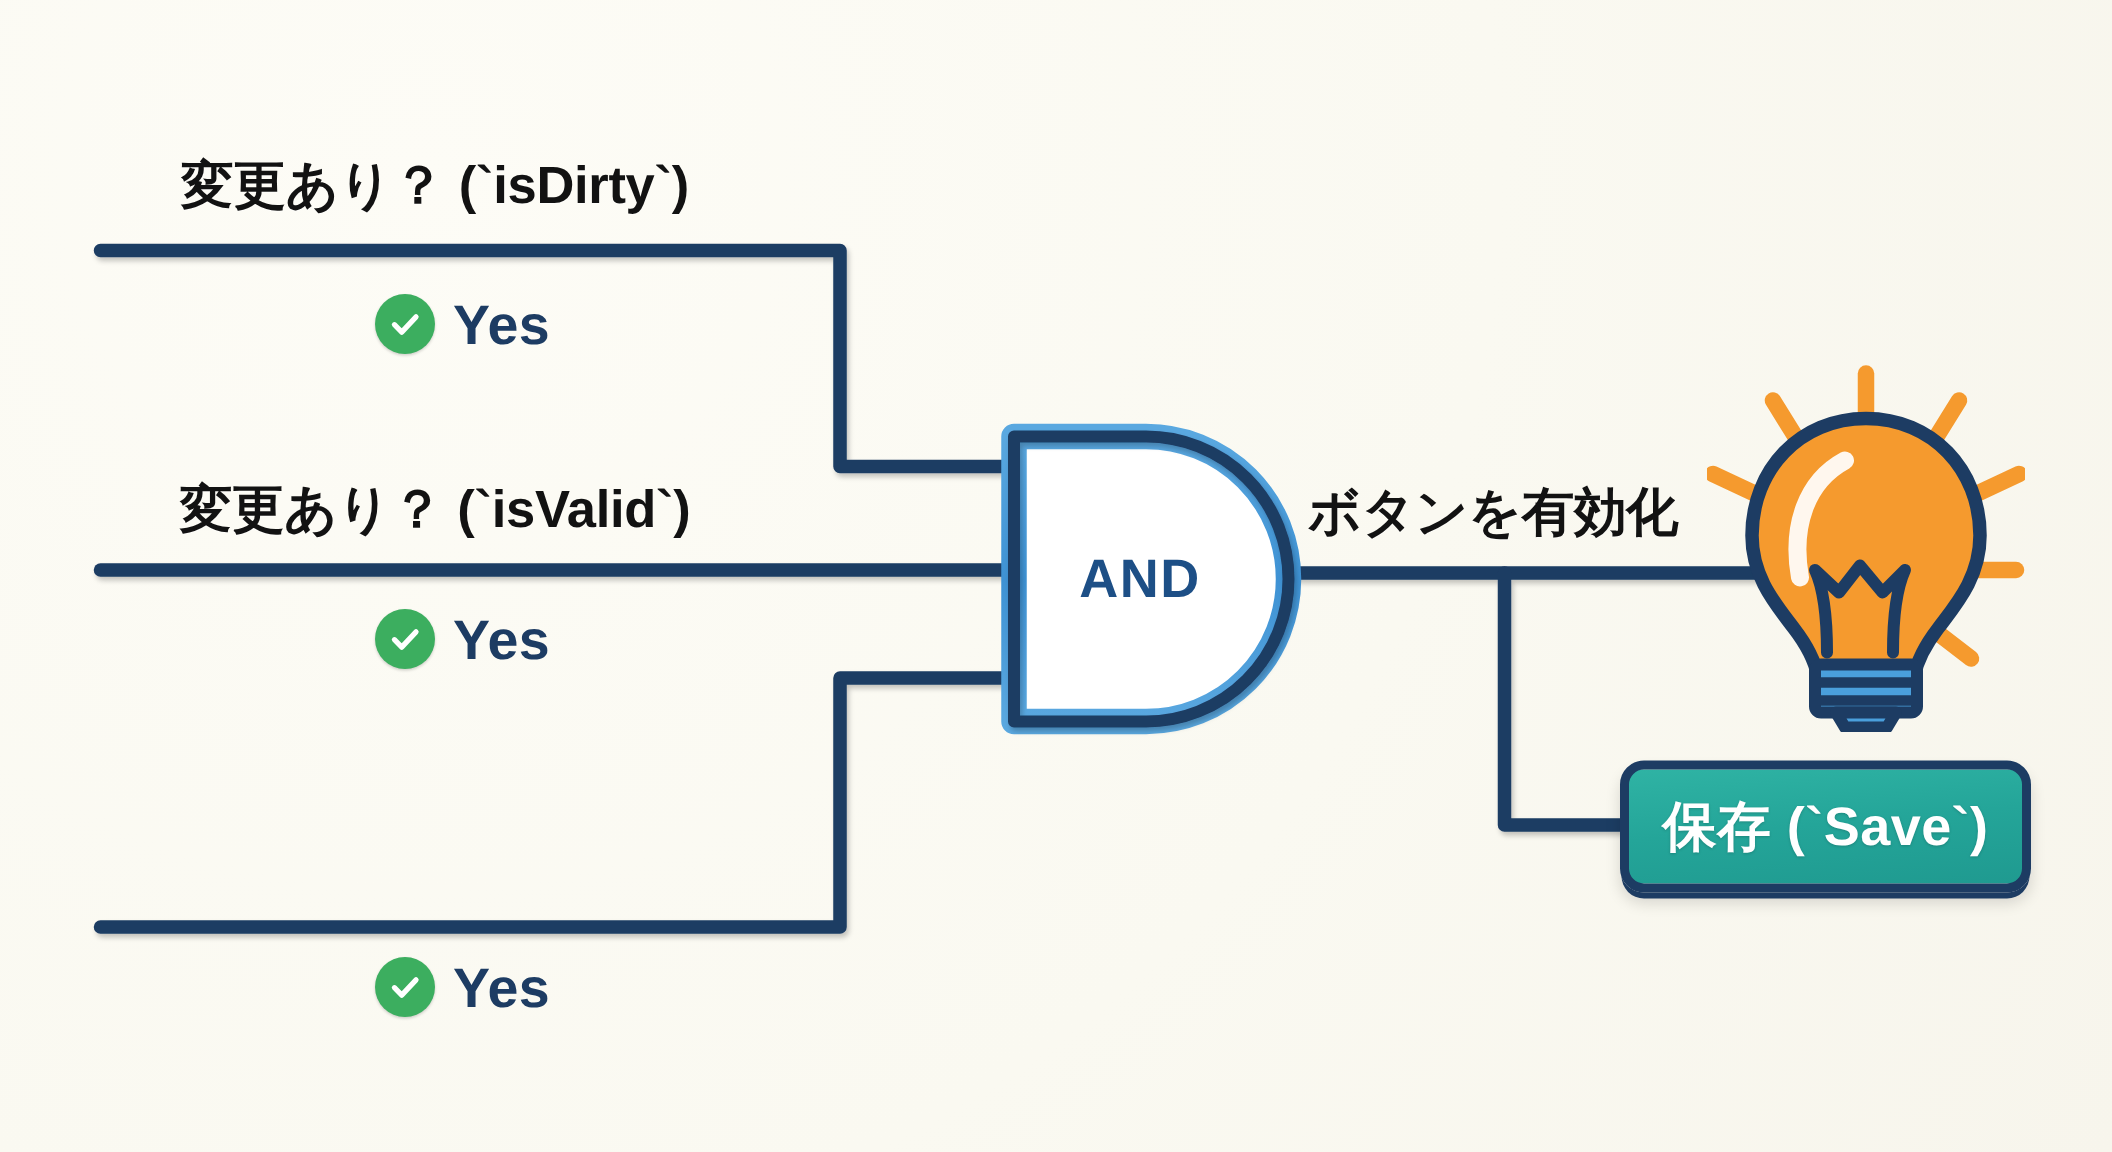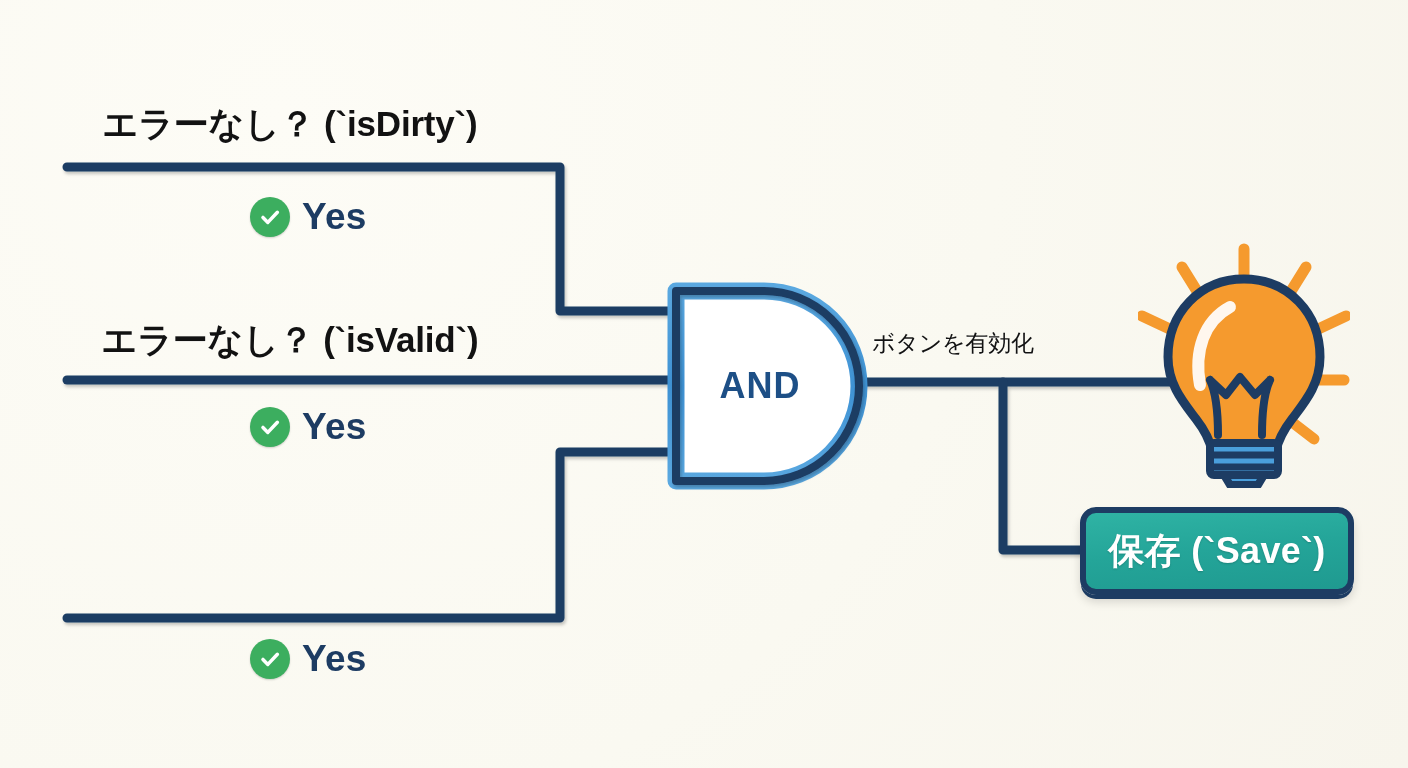--- a/index.html
+++ b/index.html
@@ -33,21 +33,20 @@
     font-size: 35px;
     line-height: 1.25;
     letter-spacing: -0.2px;
     text-align: center;
     white-space: pre-line;
     text-shadow: 0 1px 0 rgba(255,255,255,0.55);
   }
   .yes-row {
     position: absolute;
     display: flex;
-    align-items: center;
     gap: 12px;
   }
   .check-badge {
     width: 40px;
     height: 40px;
     border-radius: 50%;
     background: #3cae5f;
     display: flex;
     align-items: center;
     justify-content: center;
@@ -78,24 +77,24 @@
     justify-content: center;
     color: #1d4f86;
     font-weight: bold;
     font-size: 36px;
     letter-spacing: 1px;
     pointer-events: none;
   }
   #out-label {
     position: absolute;
     left: 872px;
-    top: 328px;
+    top: 318px;
     color: #121212;
-    font-weight: normal;
-    font-size: 23px;
+    font-weight: bold;
+    font-size: 35px;
     letter-spacing: -0.2px;
     text-shadow: 0 1px 0 rgba(255,255,255,0.6);
   }
   #bulb {
     position: absolute;
     left: 1138px;
     top: 243px;
     width: 212px;
     height: 245px;
   }
@@ -155,31 +154,31 @@
 
   <svg id="gate-wrap" viewBox="0 0 220 222" xmlns="http://www.w3.org/2000/svg">
 
     <path d="M 16 16 L 104 16 A 95 95 0 0 1 104 206 L 16 206 Z" fill="#ffffff" stroke="url(#gateBand)" stroke-width="17" stroke-linejoin="round"></path>
 
     <path d="M 16 16 L 104 16 A 95 95 0 0 1 104 206 L 16 206 Z" fill="none" stroke="#1d3c63" stroke-width="8" stroke-linejoin="round" filter="url(#softShadow)"></path>
     <path d="M 16 16 L 104 16 A 95 95 0 0 1 104 206 L 16 206 Z" fill="none" stroke="#1d3c63" stroke-width="7" stroke-linejoin="round" transform="translate(0,0) scale(1)" opacity="0"></path>
   </svg>
   <div id="gate-label">AND</div>
 
-  <div class="cond-label" style="left:60px; top:102px; width:460px;">エラーなし？ (`isDirty`)</div>
+  <div class="cond-label" style="left:60px; top:102px; width:460px;">変更あり？ (`isDirty`)</div>
   <div class="yes-row" style="left:250px; top:196px;">
     <span class="check-badge">
       <svg viewBox="0 0 24 24" width="26" height="26" aria-hidden="true">
         <path d="M5.5 12.4 L10 17 L18.8 7.6" fill="none" stroke="#ffffff" stroke-width="3.2" stroke-linecap="round" stroke-linejoin="round"></path>
       </svg>
     </span>
     <span class="yes-text">Yes</span>
   </div>
 
-  <div class="cond-label" style="left:55px; top:318px; width:470px;">エラーなし？ (`isValid`)</div>
+  <div class="cond-label" style="left:55px; top:318px; width:470px;">変更あり？ (`isValid`)</div>
   <div class="yes-row" style="left:250px; top:406px;">
     <span class="check-badge">
       <svg viewBox="0 0 24 24" width="26" height="26" aria-hidden="true">
         <path d="M5.5 12.4 L10 17 L18.8 7.6" fill="none" stroke="#ffffff" stroke-width="3.2" stroke-linecap="round" stroke-linejoin="round"></path>
       </svg>
     </span>
     <span class="yes-text">Yes</span>
   </div>
 
   <div class="yes-row" style="left:250px; top:638px;">

